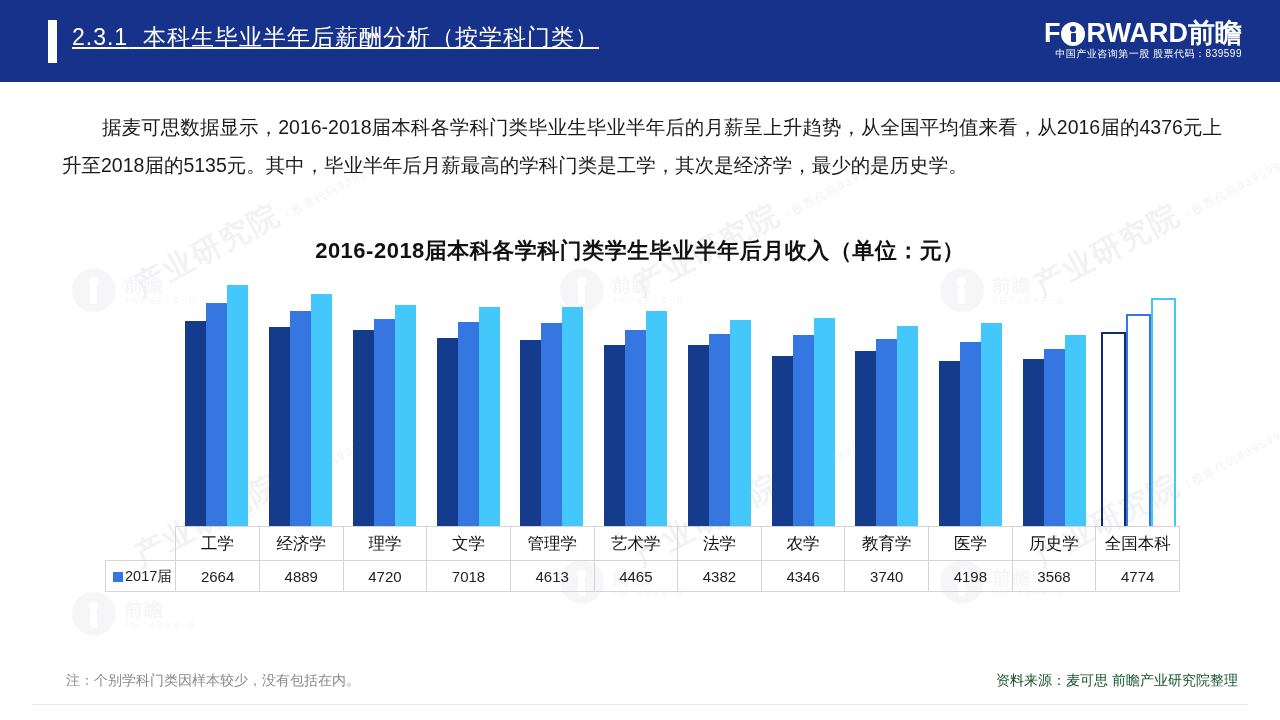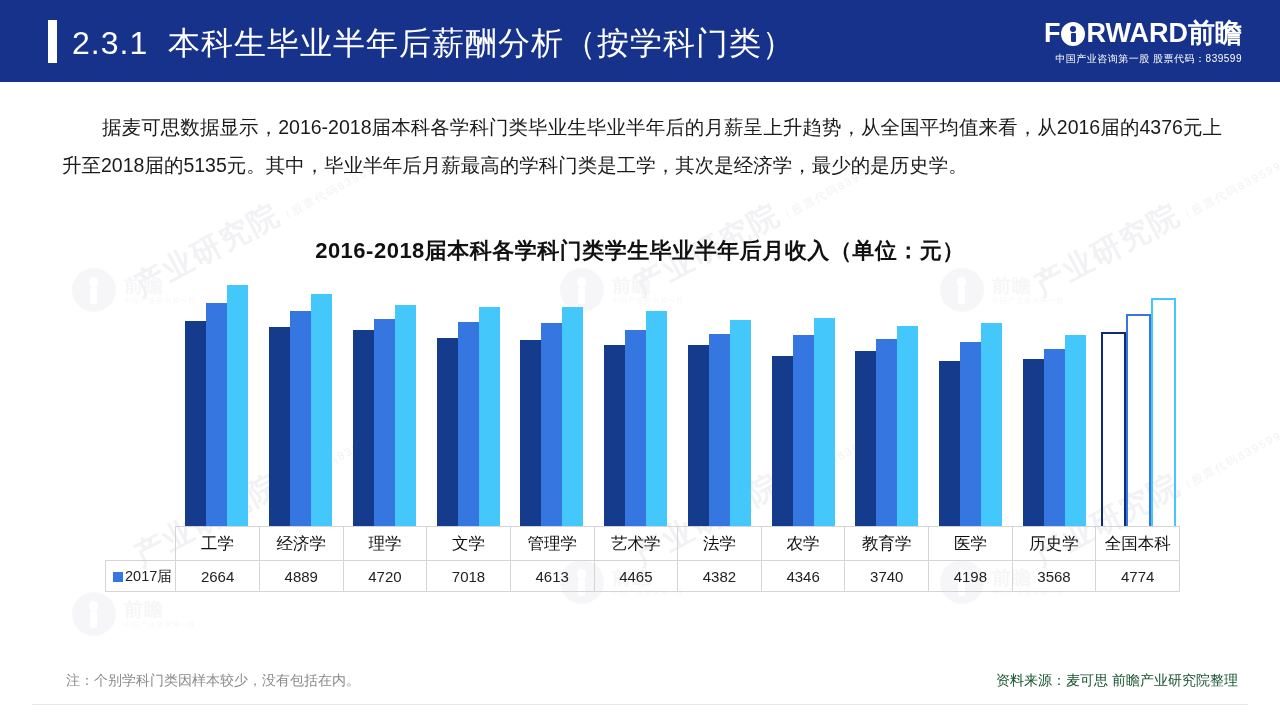--- a/index.html
+++ b/index.html
@@ -36,41 +36,41 @@
   
   .header{
     position:absolute;left:0;top:0;width:1280px;height:82px;
     background:#17328a;z-index:3;
   }
   .accent-bar{
     position:absolute;left:48px;top:20px;width:9px;height:43px;background:#ffffff;
   }
   .header-title{
     position:absolute;left:72px;top:22px;
-    font-size:32px;color:#ffffff;letter-spacing:1px;white-space:nowrap;
+    font-size:23px;color:#ffffff;letter-spacing:1px;white-space:nowrap;text-decoration:underline;
   }
   .logo{position:absolute;right:38px;top:20px;text-align:right;}
   .logo-main{
     font-size:27px;font-weight:700;color:#ffffff;letter-spacing:0px;
     line-height:1;display:flex;align-items:center;justify-content:flex-end;
   }
   .logo-o{
     display:inline-block;width:24px;height:24px;border-radius:50%;
     background:#ffffff;position:relative;margin:0 1px;vertical-align:middle;
   }
   .logo-o:before{
     content:"";position:absolute;left:9px;top:4px;width:6px;height:6px;
     border-radius:50% 50% 40% 40%;background:#17328a;
   }
   .logo-o:after{
     content:"";position:absolute;left:9.5px;top:11px;width:5px;height:9px;
     background:#17328a;border-radius:1px;
   }
   .logo-sub{
-    margin-top:5px;font-size:10px;color:#ffffff;letter-spacing:.5px;
+    font-size:10px;color:#ffffff;letter-spacing:.5px;
   }
 
   
   .para{
     position:absolute;left:62px;top:108px;width:1160px;z-index:2;
     font-size:19.5px;color:#1a1a1a;line-height:38px;text-align:justify;
     text-indent:40px;
   }
 
   

